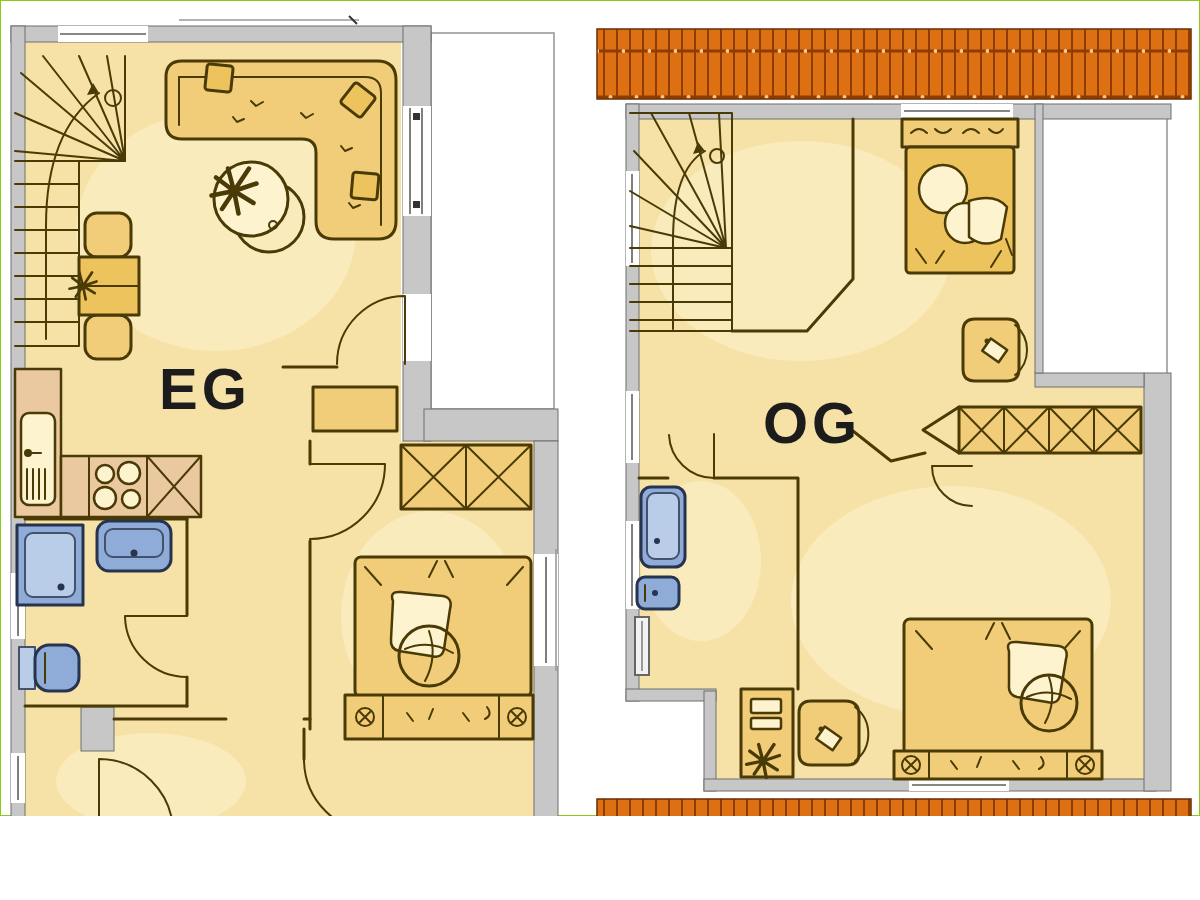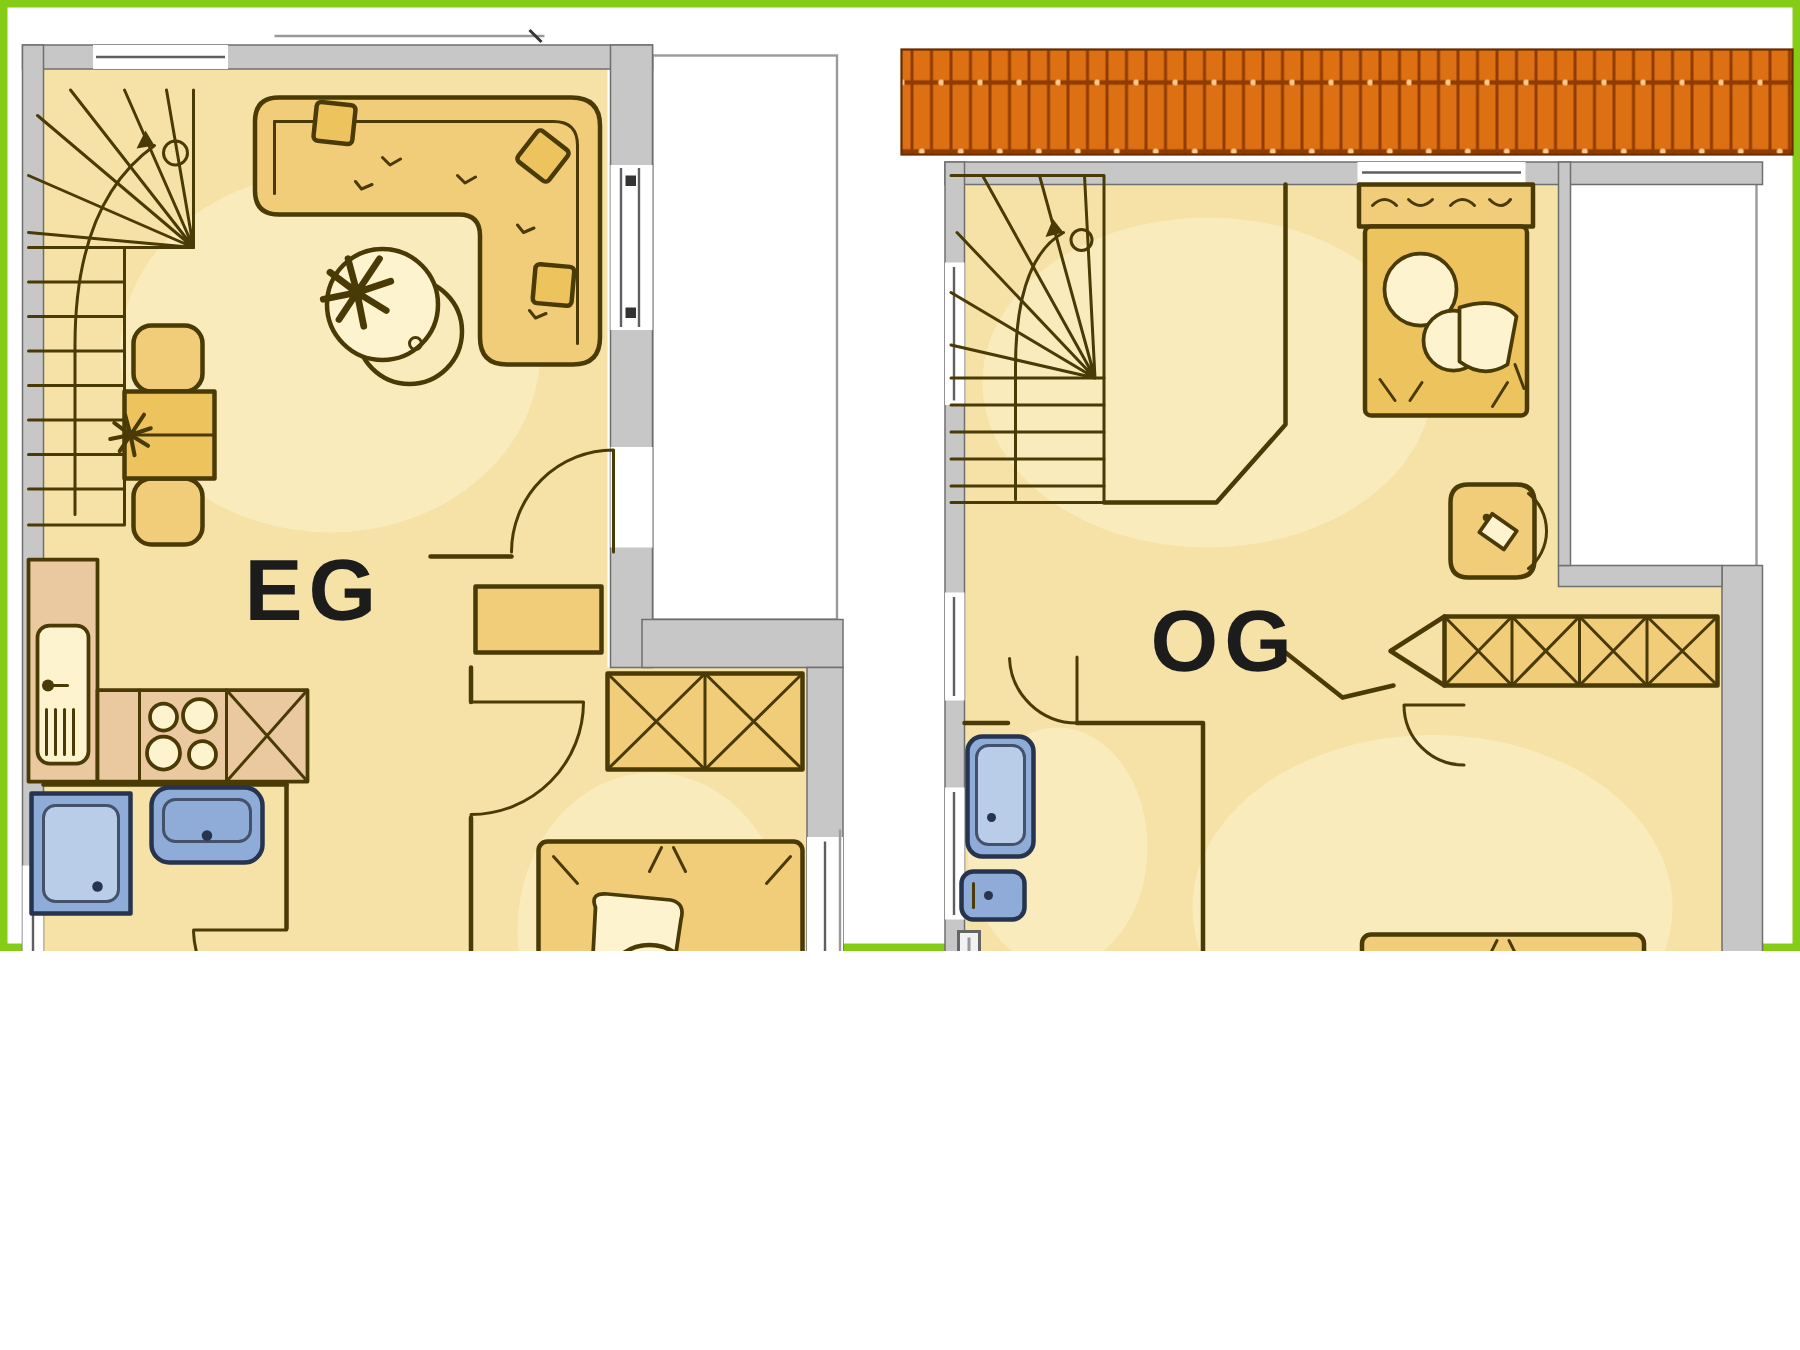--- a/index.html
+++ b/index.html
@@ -1,18 +1,18 @@
 <!DOCTYPE html>
 <html style="--background: #ffffff; --floor: #f6e2a6; --floor-bright: #fdf3cf; --furniture: #f1cd79; --furniture-deep: #edc35e; --counter: #eac9a0; --line: #4a3a05; --wall: #c7c7c7; --wall-stroke: #6f6f6f; --fixture: #8fabd7; --fixture-light: #b9cce8; --fixture-stroke: #27344f; --roof: #de7014; --roof-line: #8f3c00; --roof-dot: #ffc98d; --label-text: #1c1c1c;"><head>
 <meta charset="utf-8">
 <style>
   html,body{margin:0;padding:0;background:#fff;}
   .stage{
-    position:relative;width:1200px;height:634px;background:var(--background,#ffffff);
-    font-family:"Liberation Sans", sans-serif;border:5px solid #84cc16;box-sizing:border-box;
+    position:relative;width:1200px;height:816px;background:var(--background,#ffffff);
+    font-family:"Liberation Sans", sans-serif;border:1px solid #84cc16;box-sizing:border-box;
   }
   svg{display:block;width:1200px;height:900px;}
   .floor{fill:var(--floor,#f6e2a6);}
   .glow{fill:var(--floor-bright,#fdf3cf);opacity:.55;}
   .wall{fill:var(--wall,#c7c7c7);stroke:var(--wall-stroke,#6f6f6f);stroke-width:1;}
   .white{fill:#ffffff;}
   .ln{stroke:var(--line,#4a3a05);fill:none;stroke-width:3;stroke-linecap:round;stroke-linejoin:round;}
   .ln2{stroke:var(--line,#4a3a05);fill:none;stroke-width:2;stroke-linecap:round;stroke-linejoin:round;}
   .furn{fill:var(--furniture,#f1cd79);stroke:var(--line,#4a3a05);stroke-width:3;stroke-linejoin:round;}
   .furn2{fill:var(--furniture-deep,#edc35e);stroke:var(--line,#4a3a05);stroke-width:3;stroke-linejoin:round;}

